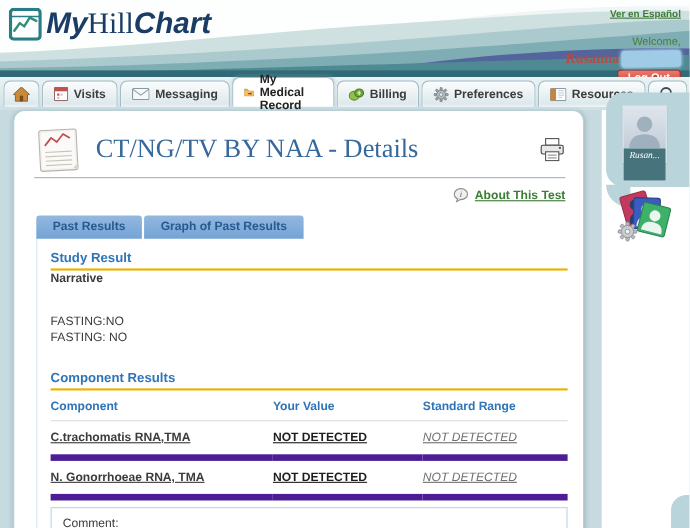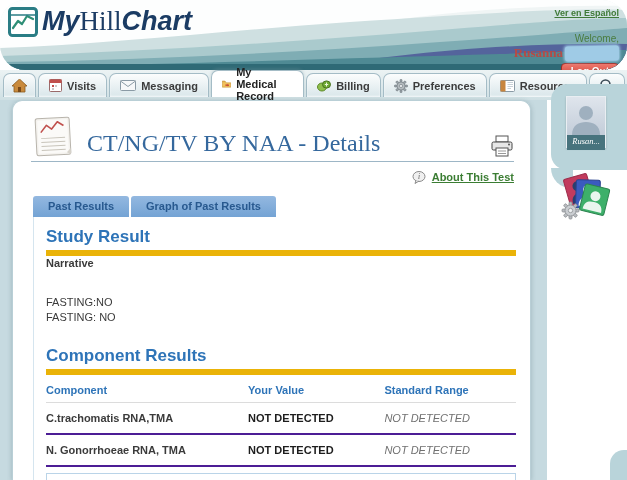--- a/index.html
+++ b/index.html
@@ -1,21 +1,21 @@
 <!DOCTYPE html>
 <html><head>
 <meta charset="utf-8">
 <style>
   * { margin:0; padding:0; box-sizing:border-box; }
   html,body { width:627px; height:480px; }
   body { font-family:"Liberation Sans", sans-serif; background:#fff; overflow:hidden; }
   .screen { position:relative; width:627px; height:480px; overflow:hidden; background:#fff; }
 
   
-  .banner { position:absolute; left:0; top:0; width:627px; height:70px; overflow:hidden;border-radius:25px; }
+  .banner { position:absolute; left:0; top:0; width:627px; height:70px; overflow:hidden; }
   .banner svg.waves { position:absolute; inset:0; }
   .logo { position:absolute; left:8px; top:6px; display:flex; align-items:center; z-index:3; }
   .logo-text { font-size:27px; color:#1b3c64; margin-left:4px; letter-spacing:0; }
   .logo-my, .logo-chart { font-weight:bold; font-style:italic; font-family:"Liberation Sans",sans-serif; }
   .logo-hill { font-family:"Liberation Serif",serif; font-weight:normal; }
   .hdr-right { position:absolute; right:8px; top:2px; text-align:right; z-index:3; }
   .lang-link { font-size:9px; font-weight:bold; color:#3f7a38; text-decoration:underline; cursor:pointer; display:inline-block; }
   .welcome { font-size:10px; color:#4a7c3f; margin-top:13px; }
   .name-row { display:flex; justify-content:flex-end; align-items:center; margin-top:1px; }
   .user-name { font-family:"Liberation Serif",serif; font-weight:bold; font-size:13px; color:#b64a45; }
@@ -28,54 +28,54 @@
   .navtab.home { padding:0 8px; }
   .navtab.active { background:#fff; height:27px; color:#222; box-shadow:0 -2px 3px rgba(120,150,160,.25); position:relative; z-index:2; }
   .navtab.search { padding:0 9px; }
   .navtab svg { display:block; }
 
   
   .main-bg { position:absolute; left:0; top:100px; width:627px; height:380px; background:#c6dae0; }
   .sidebar-white { position:absolute; left:547px; top:100px; width:80px; height:380px; background:#fff; }
   .panel { position:absolute; left:12px; top:100px; width:519px; height:380px; background:#fff; border:1px solid #b9cfd6; border-bottom:none; border-radius:10px 10px 0 0; box-shadow:0 1px 5px rgba(60,90,100,.3); overflow:hidden; }
 
-  .panel-hdr { display:flex; align-items:flex-end; padding:14px 16px 0 18px; }
+  .panel-hdr { display:flex; align-items:center; padding:14px 16px 0 18px; }
   .page-title { font-family:"Liberation Serif",serif; font-size:24px; color:#35689d; margin-left:12px; }
   .printer { margin-left:auto; cursor:pointer; }
   .title-rule { margin:4px 16px 0 18px; border-bottom:1px solid #9db6c6; }
   .about-row { margin:9px 16px 0 0; text-align:right; font-size:11px; }
   .about-link { color:#3b7d33; text-decoration:underline; font-weight:bold; cursor:pointer; }
   .about-row svg { vertical-align:-3px; margin-right:3px; }
 
   .subtabs { display:flex; gap:2px; margin:12px 0 0 20px; }
   .subtab { padding:4px 15px 5px; font-size:11px; font-weight:bold; border-radius:3px 3px 0 0; background:linear-gradient(#93b8e0,#74a3d4); color:#28598f; cursor:pointer; }
   .subtab.active { background:linear-gradient(#5e9ad0,#3f7ec2); color:#fff; }
 
   .content { margin:0 14px 0 20px; border-left:1px solid #d5e5ef; padding:10px 0 0 12px; }
-  .sec-heading { color:#2e74b8; font-weight:bold; font-size:17px; border-bottom:6px solid #eab308; padding-bottom:3px; }
+  .sec-heading { color:#2e74b8; font-weight:bold; font-size:12px; border-bottom:2px solid #eab308; padding-bottom:3px; }
   .narrative-label { font-weight:bold; font-size:11px; color:#3b3b3b; margin-top:1px; }
   .fasting { font-size:11px; color:#3b3b3b; margin-top:26px; line-height:1.4; white-space:pre-line; }
   .comp-section { margin-top:20px; }
   table.results { width:100%; border-collapse:collapse; font-size:11px; margin-top:2px; }
   table.results th { text-align:left; color:#2e74b8; font-weight:bold; padding:7px 0 6px; border-bottom:1px solid #dcdcdc; }
-  table.results td { padding:9px 0; border-bottom:2px solid #4c1d95; }
+  table.results td { padding:9px 0; border-bottom:6px solid #4c1d95;text-decoration:underline; }
   td.comp { font-weight:bold; color:#3b3b3b; }
   td.val { font-weight:bold; color:#1d1d1d; }
   td.range { font-style:italic; color:#707070; }
   .comment-box { margin-top:6px; border:1px solid #bad4e8; padding:8px 10px 24px; }
   .comment-label { font-weight:normal; font-size:11px; color:#3b3b3b; }
   .comment-p { margin:12px 0 0 8px; font-size:11px; color:#3b3b3b; line-height:1.5; white-space:pre-line; }
 
   
   .bubble-top { position:absolute; left:551px; top:84px; width:76px; height:86px; background:#b9d4da; border-radius:16px 0 0 16px; }
   .bubble-tail { position:absolute; left:551px; top:168px; width:22px; height:20px; background:#b9d4da; border-radius:0 0 0 20px; }
   .bubble-tail::after { content:""; position:absolute; left:12px; top:8px; width:20px; height:20px; background:#b9d4da; border-radius:0 0 0 16px; }
   .avatar { position:absolute; left:566px; top:96px; width:40px; height:52px; border:1px solid #e9eef2; box-shadow:0 1px 2px rgba(0,0,0,.2); cursor:pointer; }
   .avatar-img { width:100%; height:38px; background:linear-gradient(#dfe5ec,#c3cdd9); display:flex; align-items:flex-end; justify-content:center; overflow:hidden; }
-  .avatar-bar { width:100%; height:15px; background:#47737d; color:#fff; font-family:"Liberation Serif",serif; font-style:italic; font-size:8.5px; text-align:center; line-height:13px; }
+  .avatar-bar { width:100%; height:29px; background:#47737d; color:#fff; font-family:"Liberation Serif",serif; font-style:italic; font-size:8.5px; text-align:center; line-height:13px; }
   .cards-icon { position:absolute; left:558px; top:170px; cursor:pointer; }
   .bubble-bottom { position:absolute; left:610px; top:450px; width:17px; height:30px; background:#b9d4da; border-radius:14px 0 0 0; }
 </style>
 </head>
 <body>
 
 <div class="screen">
 
   <div class="banner">
     <svg class="waves" width="627" height="70" viewBox="0 0 627 70" preserveAspectRatio="none">

